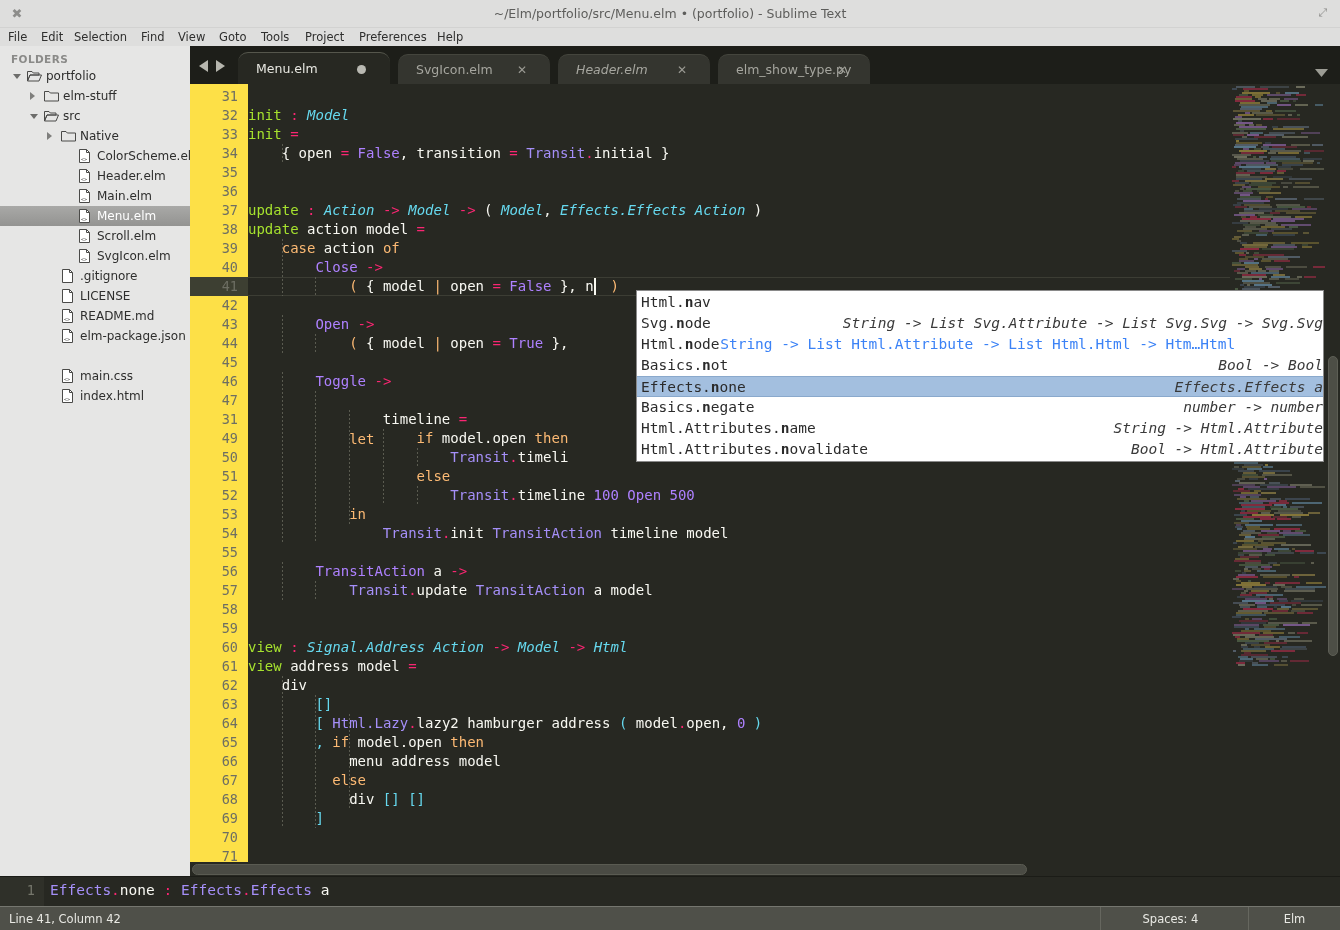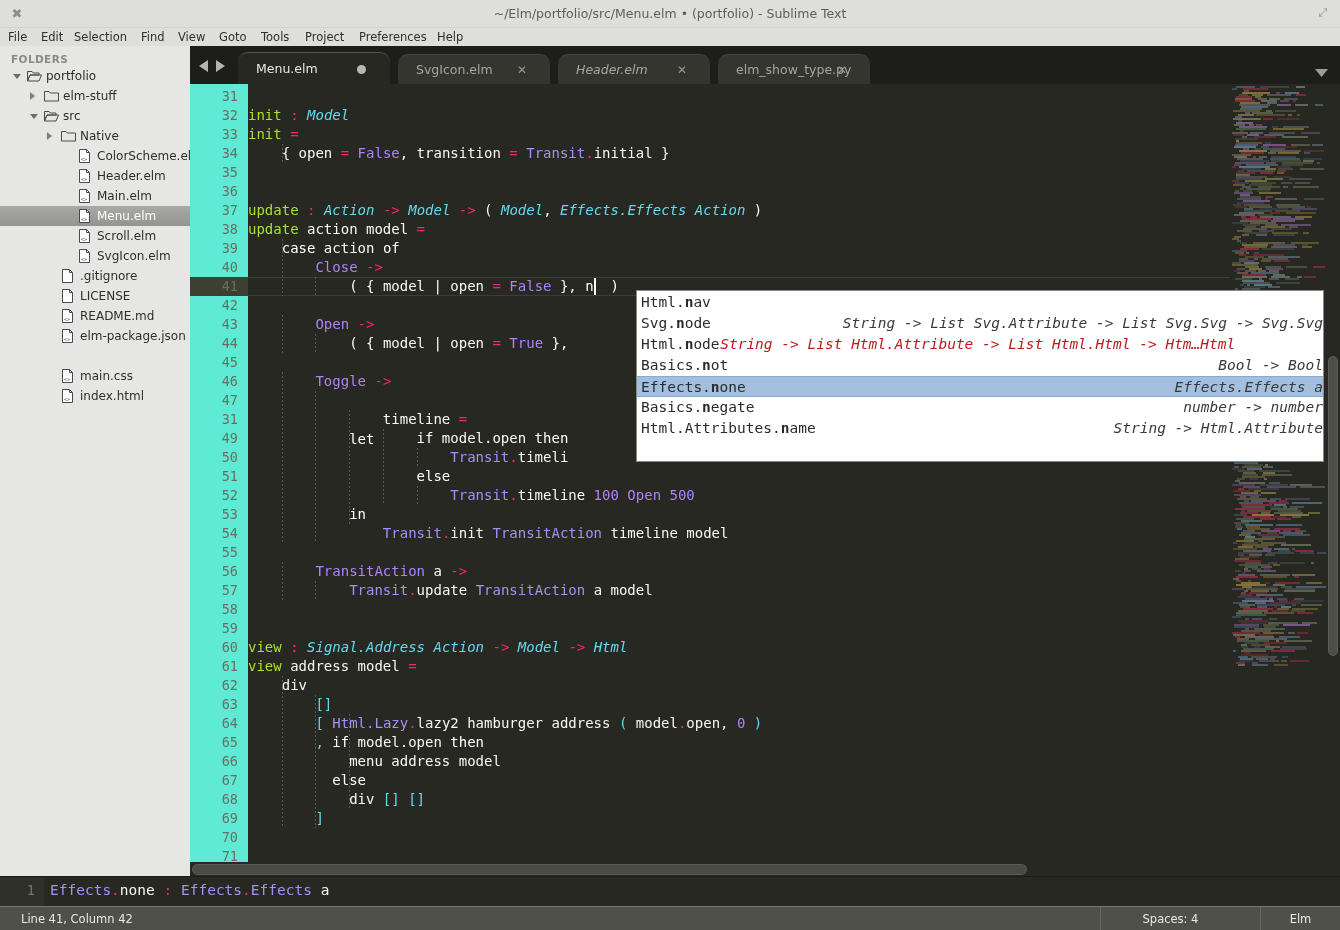--- a/index.html
+++ b/index.html
@@ -100,21 +100,21 @@
   .tabbar-menu { position: absolute; right: 12px; top: 16px; }
 
   
   .editor {
     position: absolute; left: 190px; top: 84px; width: 1150px; height: 786px;
     background: #272822;
     overflow: hidden;
   }
   .gutter {
     position: absolute; left: 0; top: 0; width: 58px; height: 786px;
-    background: #5eead4;
+    background: #fde047;
   }
   .gutter-num {
     position: absolute; right: 10px; width: 50px; text-align: right;
     font-family: "DejaVu Sans Mono", monospace; font-size: 13.5px;
     color: #6d6e63; height: 19px; line-height: 19px;
   }
   .gutter-hl {
     position: absolute; left: 0; width: 58px; height: 19px;
     background: #3d3f32;
   }
@@ -132,21 +132,21 @@
     background-image: linear-gradient(#5a5b50 50%, transparent 50%);
     background-size: 1px 4px;
   }
   .caret {
     position: absolute; width: 2px; height: 17px; background: #f8f8f0;
   }
 
   
   .t-fn   { color: #a6e22e; }
   .t-type { color: #66d9ef; font-style: italic; }
-  .t-kw   { color: #ffffff; }
+  .t-kw   { color: #fdba74; }
   .t-op   { color: #f92672; }
   .t-num  { color: #ae81ff; }
   .t-cons { color: #ae81ff; }
   .t-punc { color: #f8f8f2; }
   .t-brk  { color: #66d9ef; }
   .t-txt  { color: #f8f8f2; }
   .t-mod  { color: #a58ff8; }
 
   
   .minimap {
@@ -188,30 +188,30 @@
     font-family: "DejaVu Sans Mono", monospace; font-size: 14.5px;
     white-space: pre; color: #f8f8f2;
   }
 
   
   .statusbar {
     position: absolute; left: 0; top: 906px; width: 1340px; height: 24px;
     background: #4f5049; border-top: 1px solid #75766f;
   }
   .status-left {
-    position: absolute; left: 21px; top: 0; height: 24px; line-height: 24px;
+    position: absolute; left: 9px; top: 0; height: 24px; line-height: 24px;
     font-size: 11.5px; color: #e9e9e4;
   }
   .status-cell {
     position: absolute; top: 0; height: 24px; line-height: 24px;
     font-size: 11.5px; color: #e9e9e4; text-align: center;
     border-left: 1px solid #66675f;
   }
   .status-spaces { right: 100px; width: 140px; }
-  .status-syntax { right: 0; width: 80px; }
+  .status-syntax { right: 0; width: 92px; }
 
   
   .ac-popup {
     position: absolute; left: 636px; top: 290px; width: 688px; height: 172px;
     background: #ffffff; border: 1px solid #8a8a8a;
     overflow: hidden;
   }
   .ac-row {
     position: absolute; left: 0; width: 688px; height: 21px;
     font-family: "DejaVu Sans Mono", monospace; font-size: 14.5px;
@@ -221,21 +221,21 @@
   .ac-name {
     position: absolute; left: 4px; top: 0; height: 21px; line-height: 21px;
   }
   .ac-name b { font-weight: bold; }
   .ac-type {
     position: absolute; right: 2px; top: 0; height: 21px; line-height: 21px;
     font-style: italic; color: #3a3a3a;
   }
   .ac-type-left {
     position: absolute; top: 0; height: 21px; line-height: 21px;
-    font-style: italic; color: #b91c1c;
+    color: #3b82f6;
   }
 </style>
 </head>
 <body>
 
 <div id="app">
 
   <div class="titlebar">
     <div class="win-close">✖</div>
     <div class="title-text">~/Elm/portfolio/src/Menu.elm • (portfolio) - Sublime Text</div>
@@ -1275,20 +1275,24 @@
         <div class="ac-type">Effects.Effects a</div>
       </div>
       <div class="ac-row" style="top: 106px;">
         <div class="ac-name"><span>Basics.</span><b>n</b><span>egate</span></div>
         <div class="ac-type">number -&gt; number</div>
       </div>
       <div class="ac-row" style="top: 127px;">
         <div class="ac-name"><span>Html.Attributes.</span><b>n</b><span>ame</span></div>
         <div class="ac-type">String -&gt; Html.Attribute</div>
       </div>
+      <div class="ac-row" style="top: 148px;">
+        <div class="ac-name"><span>Html.Attributes.</span><b>n</b><span>ovalidate</span></div>
+        <div class="ac-type">Bool -&gt; Html.Attribute</div>
+      </div>
     </div>
 
   <div class="outpanel">
     <div class="out-gutter">
       <div class="out-num">1</div>
     </div>
     <div class="out-line" id="outline"><span class="t-mod">Effects</span><span class="t-op">.</span><span class="t-txt">none</span><span class="t-txt"> </span><span class="t-op">:</span><span class="t-txt"> </span><span class="t-mod">Effects</span><span class="t-op">.</span><span class="t-mod">Effects</span><span class="t-txt"> </span><span class="t-txt">a</span></div>
   </div>
 
   <div class="statusbar">

